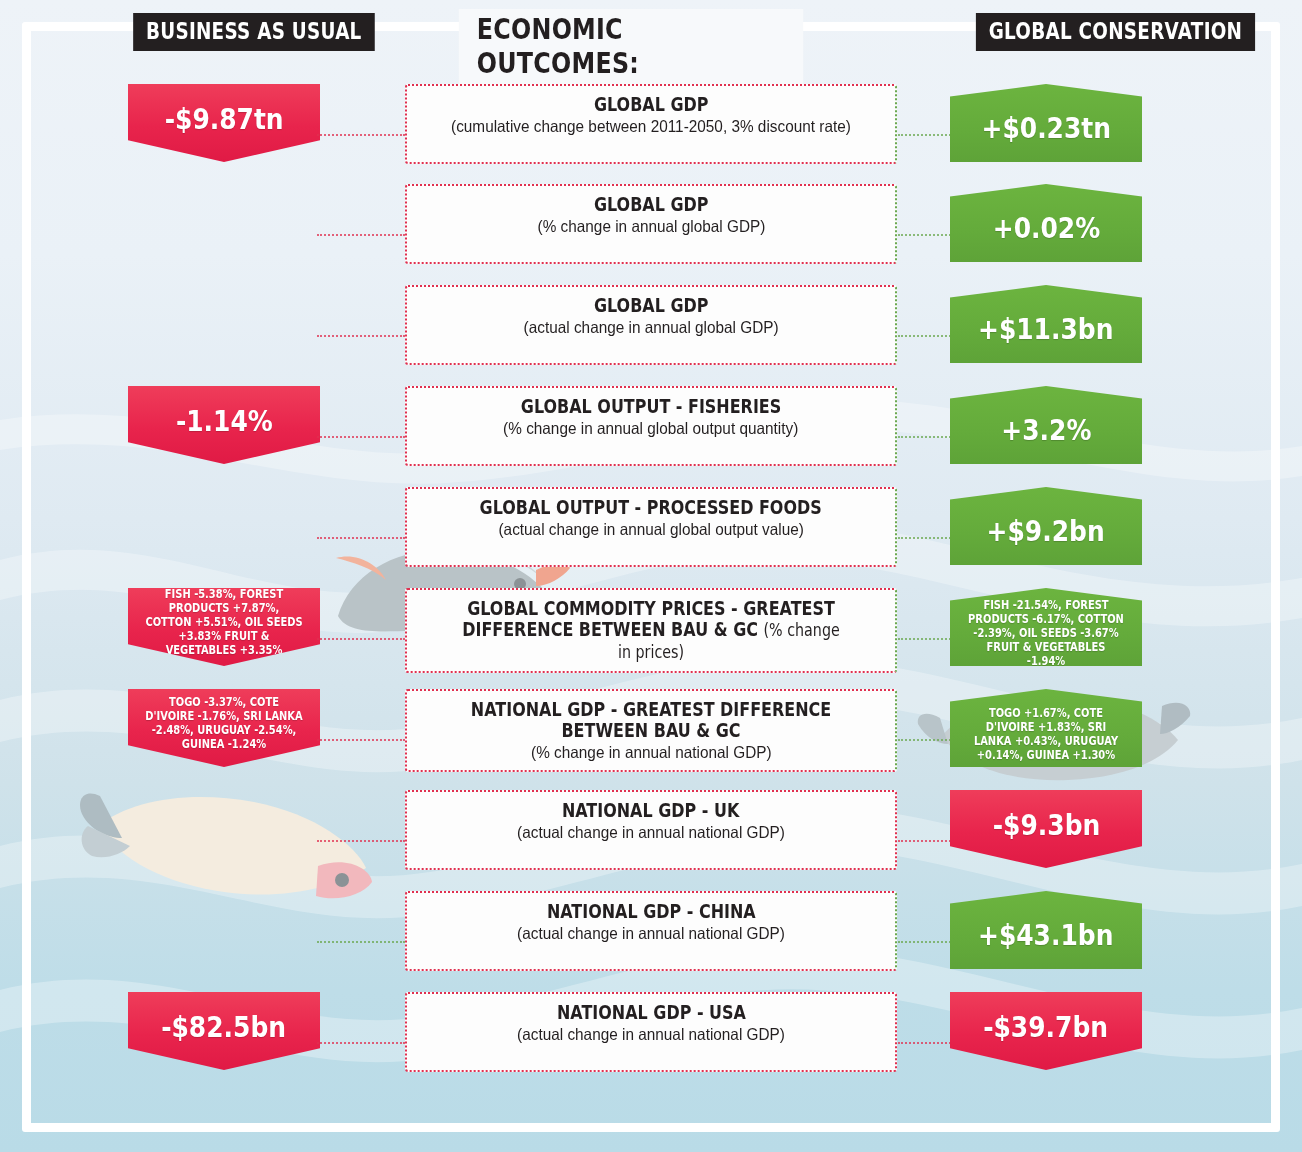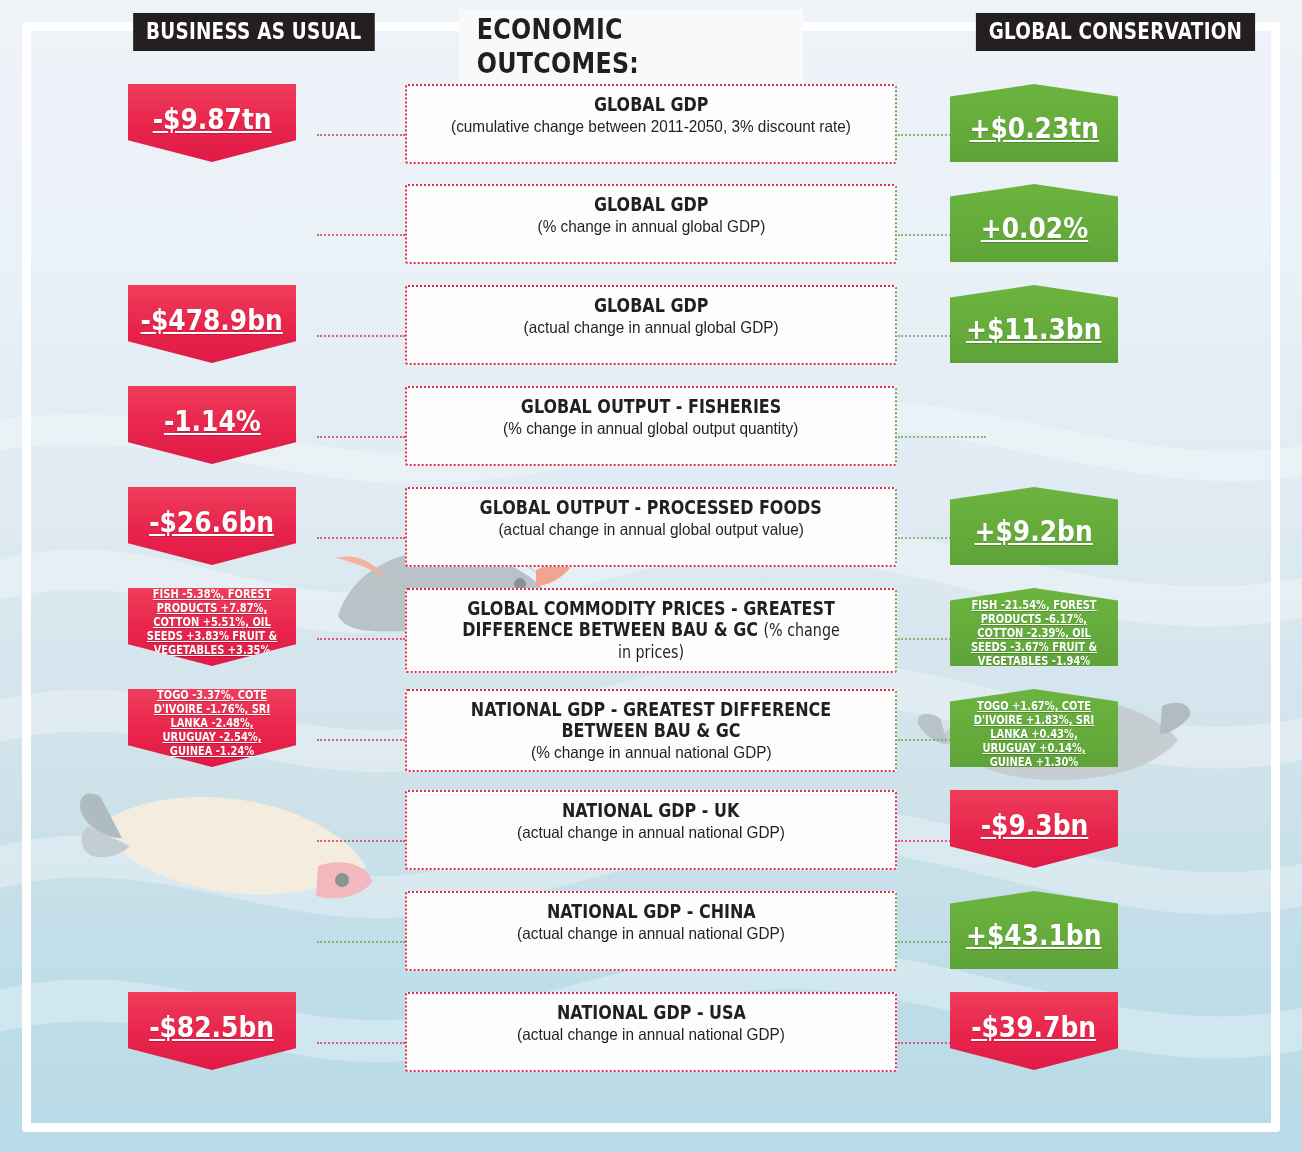--- a/index.html
+++ b/index.html
@@ -67,28 +67,27 @@
     height:0; border-top:2px dotted #e03050;
     opacity:.75;
   }
   .connector.green{ border-top-color:#6aa84f; }
   .connector.left { left:317px; width:88px; }
   .connector.right{ left:898px; width:88px; }
 
   
   .badge{
     position:absolute;
-    width:168px;
+    width:192px;
     color:#fff;
     text-align:center;
     font-family:"DejaVu Sans", sans-serif;
     font-weight:bold;
     display:flex; align-items:center; justify-content:center;
     filter:drop-shadow(3px 5px 4px rgba(40,60,80,.28));
-    text-decoration:underline;
   }
   .badge.left { left:128px; }
   .badge.right{ left:930px;margin-left:20px; }
 
   .badge.red{
     background:linear-gradient(180deg,#ef3d5a 0%,#e8244c 55%,#e01a45 100%);
     height:78px;
     padding-bottom:8px;
     clip-path: polygon(0 0, 100% 0, 100% 72%, 50% 100%, 0 72%);
   }
@@ -235,48 +234,45 @@
       <div class="connector right green"></div>
       <div class="card split">
         <div class="title">GLOBAL GDP</div>
         <div class="sub">(% change in annual global GDP)</div>
       </div>
       <div class="badge right green">
         <div class="val">+0.02%</div>
       </div>
     </div>
     <div class="row" style="top: 285px;">
-      <div class="badge left red">
-        <div class="val">-$478.9bn</div>
-      </div>
       <div class="connector left"></div>
       <div class="connector right green"></div>
       <div class="card split">
         <div class="title">GLOBAL GDP</div>
         <div class="sub">(actual change in annual global GDP)</div>
       </div>
       <div class="badge right green">
         <div class="val">+$11.3bn</div>
       </div>
     </div>
     <div class="row" style="top: 386px;">
       <div class="badge left red">
         <div class="val">-1.14%</div>
       </div>
       <div class="connector left"></div>
       <div class="connector right green"></div>
       <div class="card split">
         <div class="title">GLOBAL OUTPUT - FISHERIES</div>
         <div class="sub">(% change in annual global output quantity)</div>
       </div>
+      <div class="badge right green">
+        <div class="val">+3.2%</div>
+      </div>
     </div>
     <div class="row" style="top: 487px;">
-      <div class="badge left red">
-        <div class="val">-$26.6bn</div>
-      </div>
       <div class="connector left"></div>
       <div class="connector right green"></div>
       <div class="card split">
         <div class="title">GLOBAL OUTPUT - PROCESSED FOODS</div>
         <div class="sub">(actual change in annual global output value)</div>
       </div>
       <div class="badge right green">
         <div class="val">+$9.2bn</div>
       </div>
     </div>

